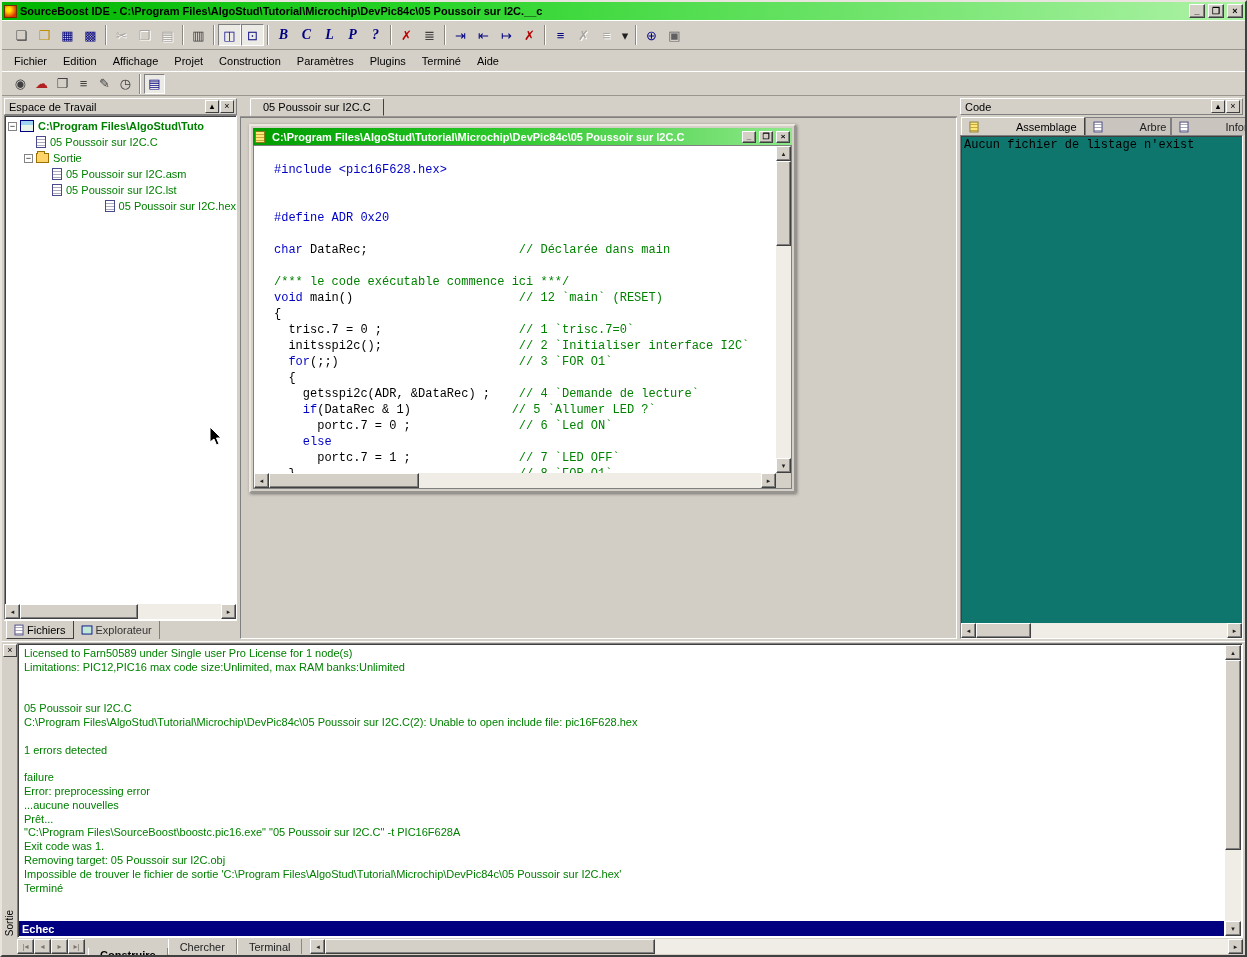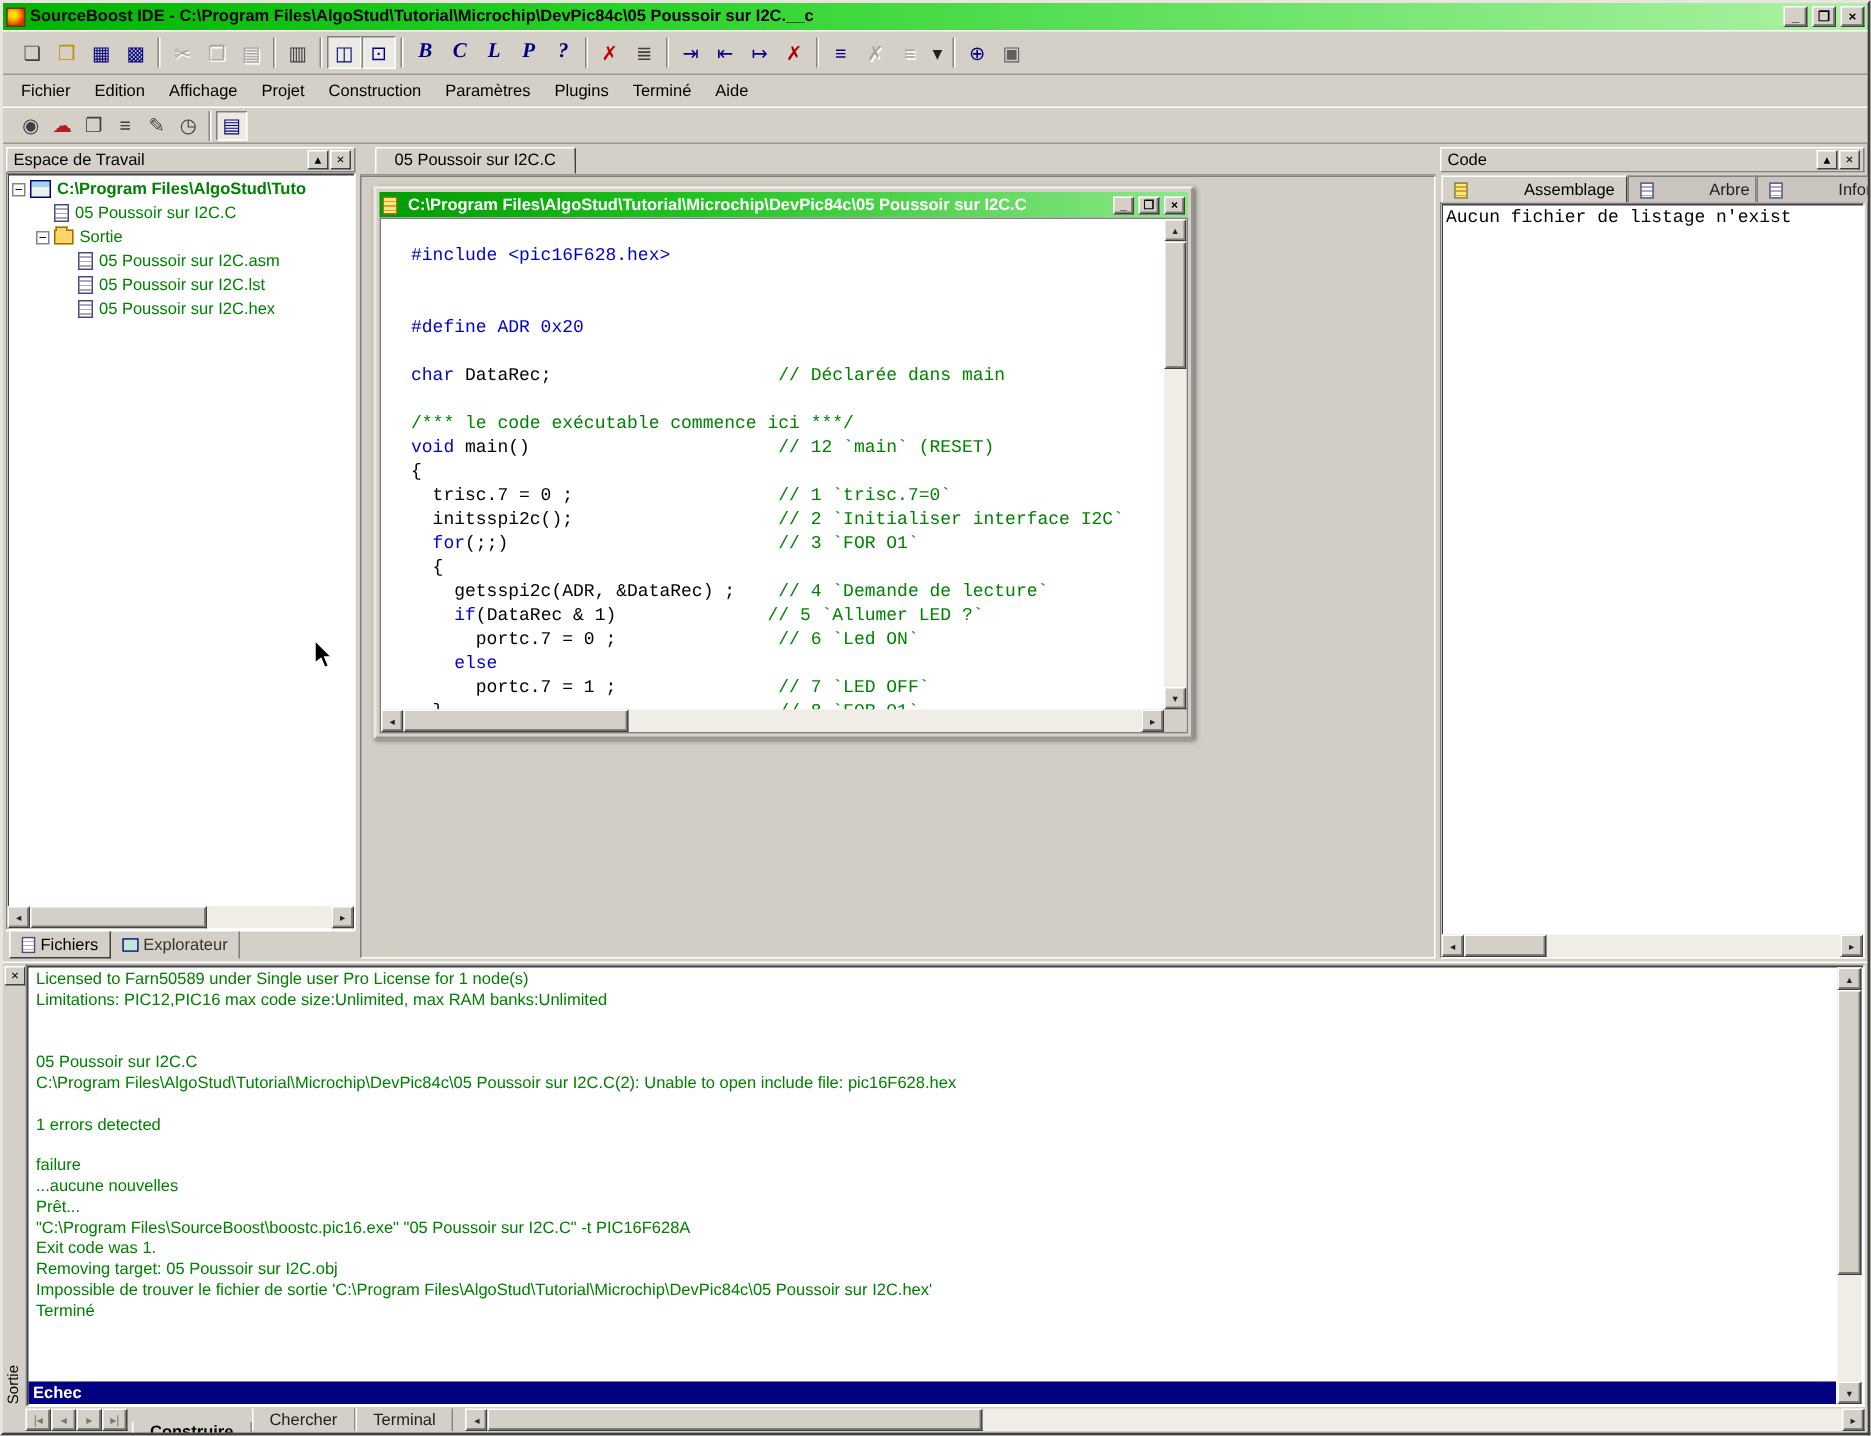--- a/index.html
+++ b/index.html
@@ -106,21 +106,21 @@
   .ed-vscroll { position:absolute; top:0; right:0; bottom:15px; width:15px; }
   .ed-hscroll { position:absolute; left:0; right:15px; bottom:0; }
   .ed-corner { position:absolute; right:0; bottom:0; width:15px; height:15px; background:#d4d0c8; }
 
   
   .right-panel { width:283px; flex:none; display:flex; flex-direction:column; }
   .code-tabs { flex:none; height:20px; display:flex; align-items:flex-end; background:#d4d0c8; padding:1px 1px 0 1px; }
   .code-tab { height:18px; border:1px solid #808080; border-bottom:none; background:#c9c5be; color:#222; overflow:hidden; max-width:86px;gap:34px; }
   .code-tab.active { background:#d4d0c8; border-color:#fff #404040 transparent #fff; color:#000; max-width:none; }
   .tab-arrows { margin-left:auto; display:flex; align-self:center; }
-  .code-content { flex:1; min-height:0; position:relative; background:#ffffff; overflow:hidden; }
+  .code-content { flex:1; min-height:0; position:relative; background:#0f766e; overflow:hidden; }
   .listing-text { position:absolute; top:2px; left:3px; right:18px; font-family:"Liberation Mono", monospace;
     font-size:12px; color:#000; white-space:nowrap; overflow:hidden; }
   .cp-hscroll { position:absolute; left:0; right:0; bottom:0; }
 
   
   .bottom { flex:none; height:314px; display:flex; flex-direction:column; border-top:1px solid #fff; }
   .bottom-main { flex:1; min-height:0; display:flex; }
   .out-strip { flex:none; width:15px; display:flex; flex-direction:column; align-items:center; padding-top:2px; }
   .out-label { margin-top:auto; writing-mode:vertical-rl; transform:rotate(180deg); font-size:10px; color:#000; padding:2px 0 1px; }
   .log-wrap { flex:1; min-width:0; position:relative; background:#fff; margin:1px 2px 0 0; overflow:hidden; }
@@ -315,21 +315,21 @@
           <div class="tree-row" style="padding-left: 35px;">
             <span class="expander none"></span>
             <span class="ticon file"></span>
             <span class="tlabel">05 Poussoir sur I2C.asm</span>
           </div>
           <div class="tree-row" style="padding-left: 35px;">
             <span class="expander none"></span>
             <span class="ticon file"></span>
             <span class="tlabel">05 Poussoir sur I2C.lst</span>
           </div>
-          <div class="tree-row" style="padding-left: 35px;">
+          <div class="tree-row" style="padding-left: 35px; justify-content: flex-end;">
             <span class="expander none"></span>
             <span class="ticon file"></span>
             <span class="tlabel">05 Poussoir sur I2C.hex</span>
           </div>
         </div>
       <div class="ws-tabs" id="ws-tabs">
           <div class="ws-tab active">
             <span class="ticon file"></span>
             <span class="tab-label">Fichiers</span>
           </div>
@@ -425,20 +425,21 @@
             <div class="log-line">Licensed to Farn50589 under Single user Pro License for 1 node(s)</div>
             <div class="log-line">Limitations: PIC12,PIC16 max code size:Unlimited, max RAM banks:Unlimited</div>
             <div class="log-line">&nbsp;</div>
             <div class="log-line">&nbsp;</div>
             <div class="log-line">05 Poussoir sur I2C.C</div>
             <div class="log-line">C:\Program Files\AlgoStud\Tutorial\Microchip\DevPic84c\05 Poussoir sur I2C.C(2): Unable to open include file: pic16F628.hex</div>
             <div class="log-line">&nbsp;</div>
             <div class="log-line">1 errors detected</div>
             <div class="log-line">&nbsp;</div>
             <div class="log-line">failure</div>
+            <div class="log-line">Error: preprocessing error</div>
             <div class="log-line">...aucune nouvelles</div>
             <div class="log-line">Prêt...</div>
             <div class="log-line">"C:\Program Files\SourceBoost\boostc.pic16.exe" "05 Poussoir sur I2C.C" -t PIC16F628A</div>
             <div class="log-line">Exit code was 1.</div>
             <div class="log-line">Removing target: 05 Poussoir sur I2C.obj</div>
             <div class="log-line">Impossible de trouver le fichier de sortie 'C:\Program Files\AlgoStud\Tutorial\Microchip\DevPic84c\05 Poussoir sur I2C.hex'</div>
             <div class="log-line">Terminé</div>
           </div>
         <div class="status-line">Echec</div>
         <div class="vscroll log-vscroll">

